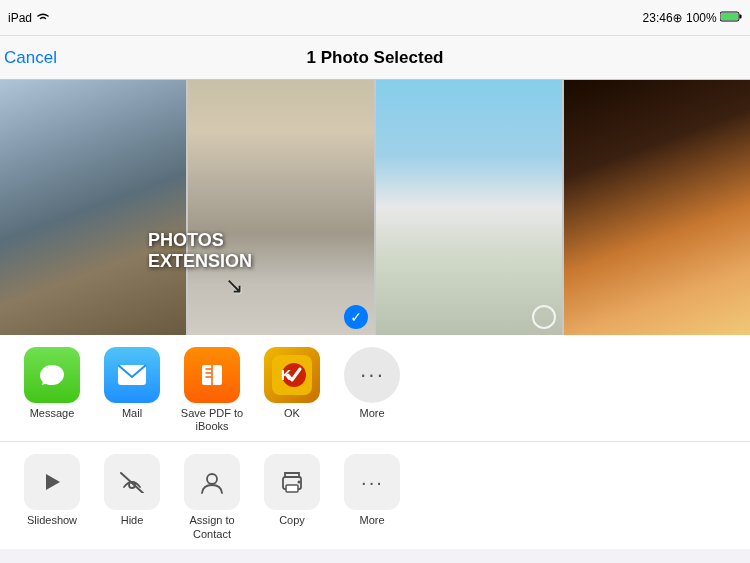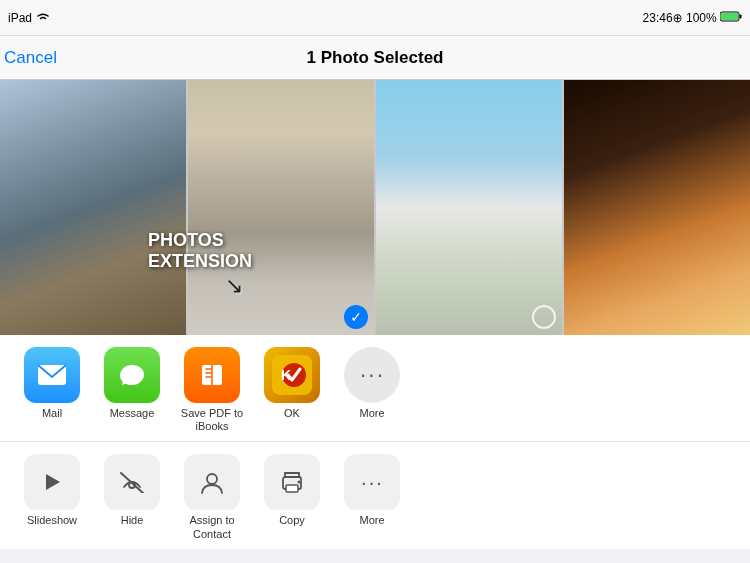--- a/index.html
+++ b/index.html
@@ -233,36 +233,36 @@
     </div>
   </div>
 
   <div style="position:absolute; bottom:36px; left:225px; z-index:10; font-size:22px; color:#222; text-shadow:1px 1px 2px rgba(255,255,255,0.5);">↘</div>
 </div>
 
 <div class="share-section">
   <div class="share-row">
 
     <div class="action-item">
+      <div class="action-icon-box icon-message">
+        <svg width="28" height="24" viewBox="0 0 28 24" fill="white">
+          <path d="M14 2C7 2 2 7 2 12.5c0 2.5 1 4.8 2.8 6.5L4 22l3.5-1.2C9 21.6 11.4 22 14 22c7 0 12-5 12-10.5S21 2 14 2z"></path>
+        </svg>
+      </div>
+      <span class="action-label">Message</span>
+    </div>
+
+    <div class="action-item">
       <div class="action-icon-box icon-mail">
         <svg width="30" height="22" viewBox="0 0 30 22" fill="none">
           <rect x="1" y="1" width="28" height="20" rx="3" fill="white"></rect>
           <polyline points="1,1 15,13 29,1" stroke="#1e90ff" stroke-width="2" fill="none"></polyline>
         </svg>
       </div>
       <span class="action-label">Mail</span>
-    </div>
-
-    <div class="action-item">
-      <div class="action-icon-box icon-message">
-        <svg width="28" height="24" viewBox="0 0 28 24" fill="white">
-          <path d="M14 2C7 2 2 7 2 12.5c0 2.5 1 4.8 2.8 6.5L4 22l3.5-1.2C9 21.6 11.4 22 14 22c7 0 12-5 12-10.5S21 2 14 2z"></path>
-        </svg>
-      </div>
-      <span class="action-label">Message</span>
     </div>
 
 
     <div class="action-item">
       <div class="action-icon-box icon-ibooks">
         <svg width="28" height="28" viewBox="0 0 28 28" fill="white">
           <path d="M6 4h16a2 2 0 0 1 2 2v16a2 2 0 0 1-2 2H6a2 2 0 0 1-2-2V6a2 2 0 0 1 2-2z"></path>
           <line x1="14" y1="4" x2="14" y2="24" stroke="#ff6000" stroke-width="1.5"></line>
           <path d="M8 8h5M8 12h5M8 16h5" stroke="#ff6000" stroke-width="1.5" stroke-linecap="round"></path>
         </svg>

